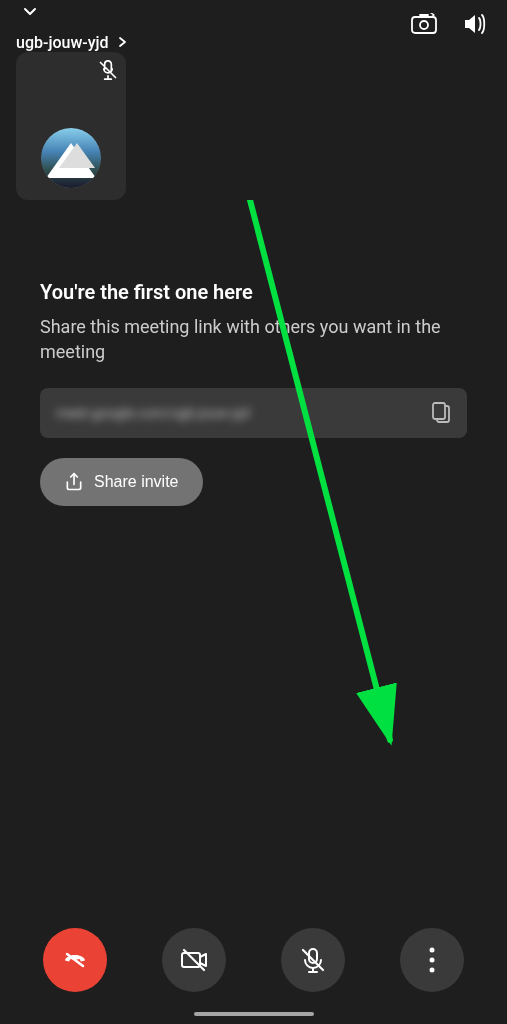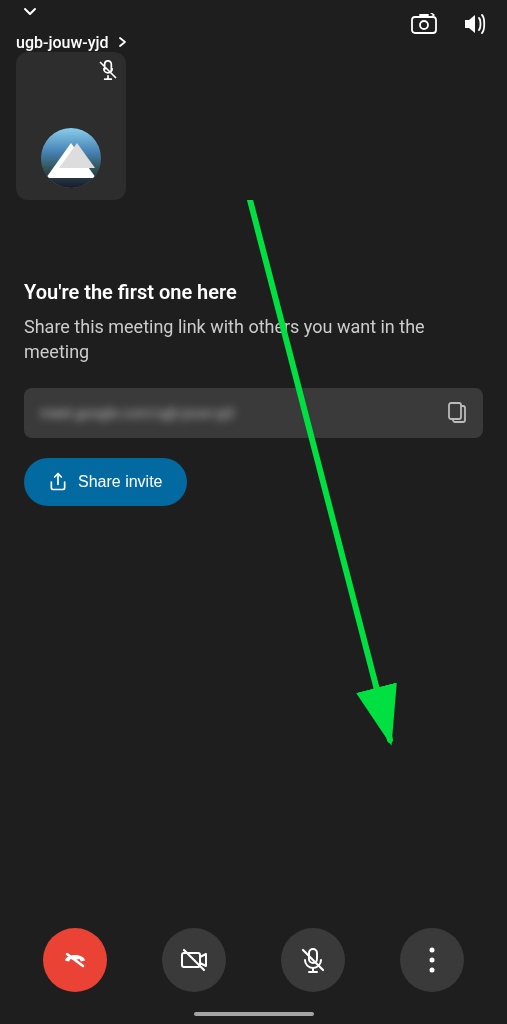--- a/index.html
+++ b/index.html
@@ -122,21 +122,21 @@
       border-right: 18px solid transparent;
       border-bottom: 25px solid #ddd;
     }
 
     
     .main-content {
       position: absolute;
       top: 280px;
       left: 0;
       right: 0;
-      padding: 0 24px;
+      padding: 0 40px;
     }
 
     .first-one-title {
       font-size: 20px;
       font-weight: 600;
       color: #fff;
       margin-bottom: 10px;
     }
 
     .share-desc {
@@ -171,21 +171,21 @@
       color: #bbb;
       cursor: pointer;
       background: none;
       border: none;
       font-size: 18px;
       padding: 0 0 0 10px;
     }
 
     
     .share-invite-btn {
-      background: #0369a1;
+      background: #737373;
       border: none;
       border-radius: 24px;
       padding: 14px 24px;
       display: flex;
       align-items: center;
       gap: 10px;
       cursor: pointer;
       color: #fff;
       font-size: 16px;
       font-weight: 500;

